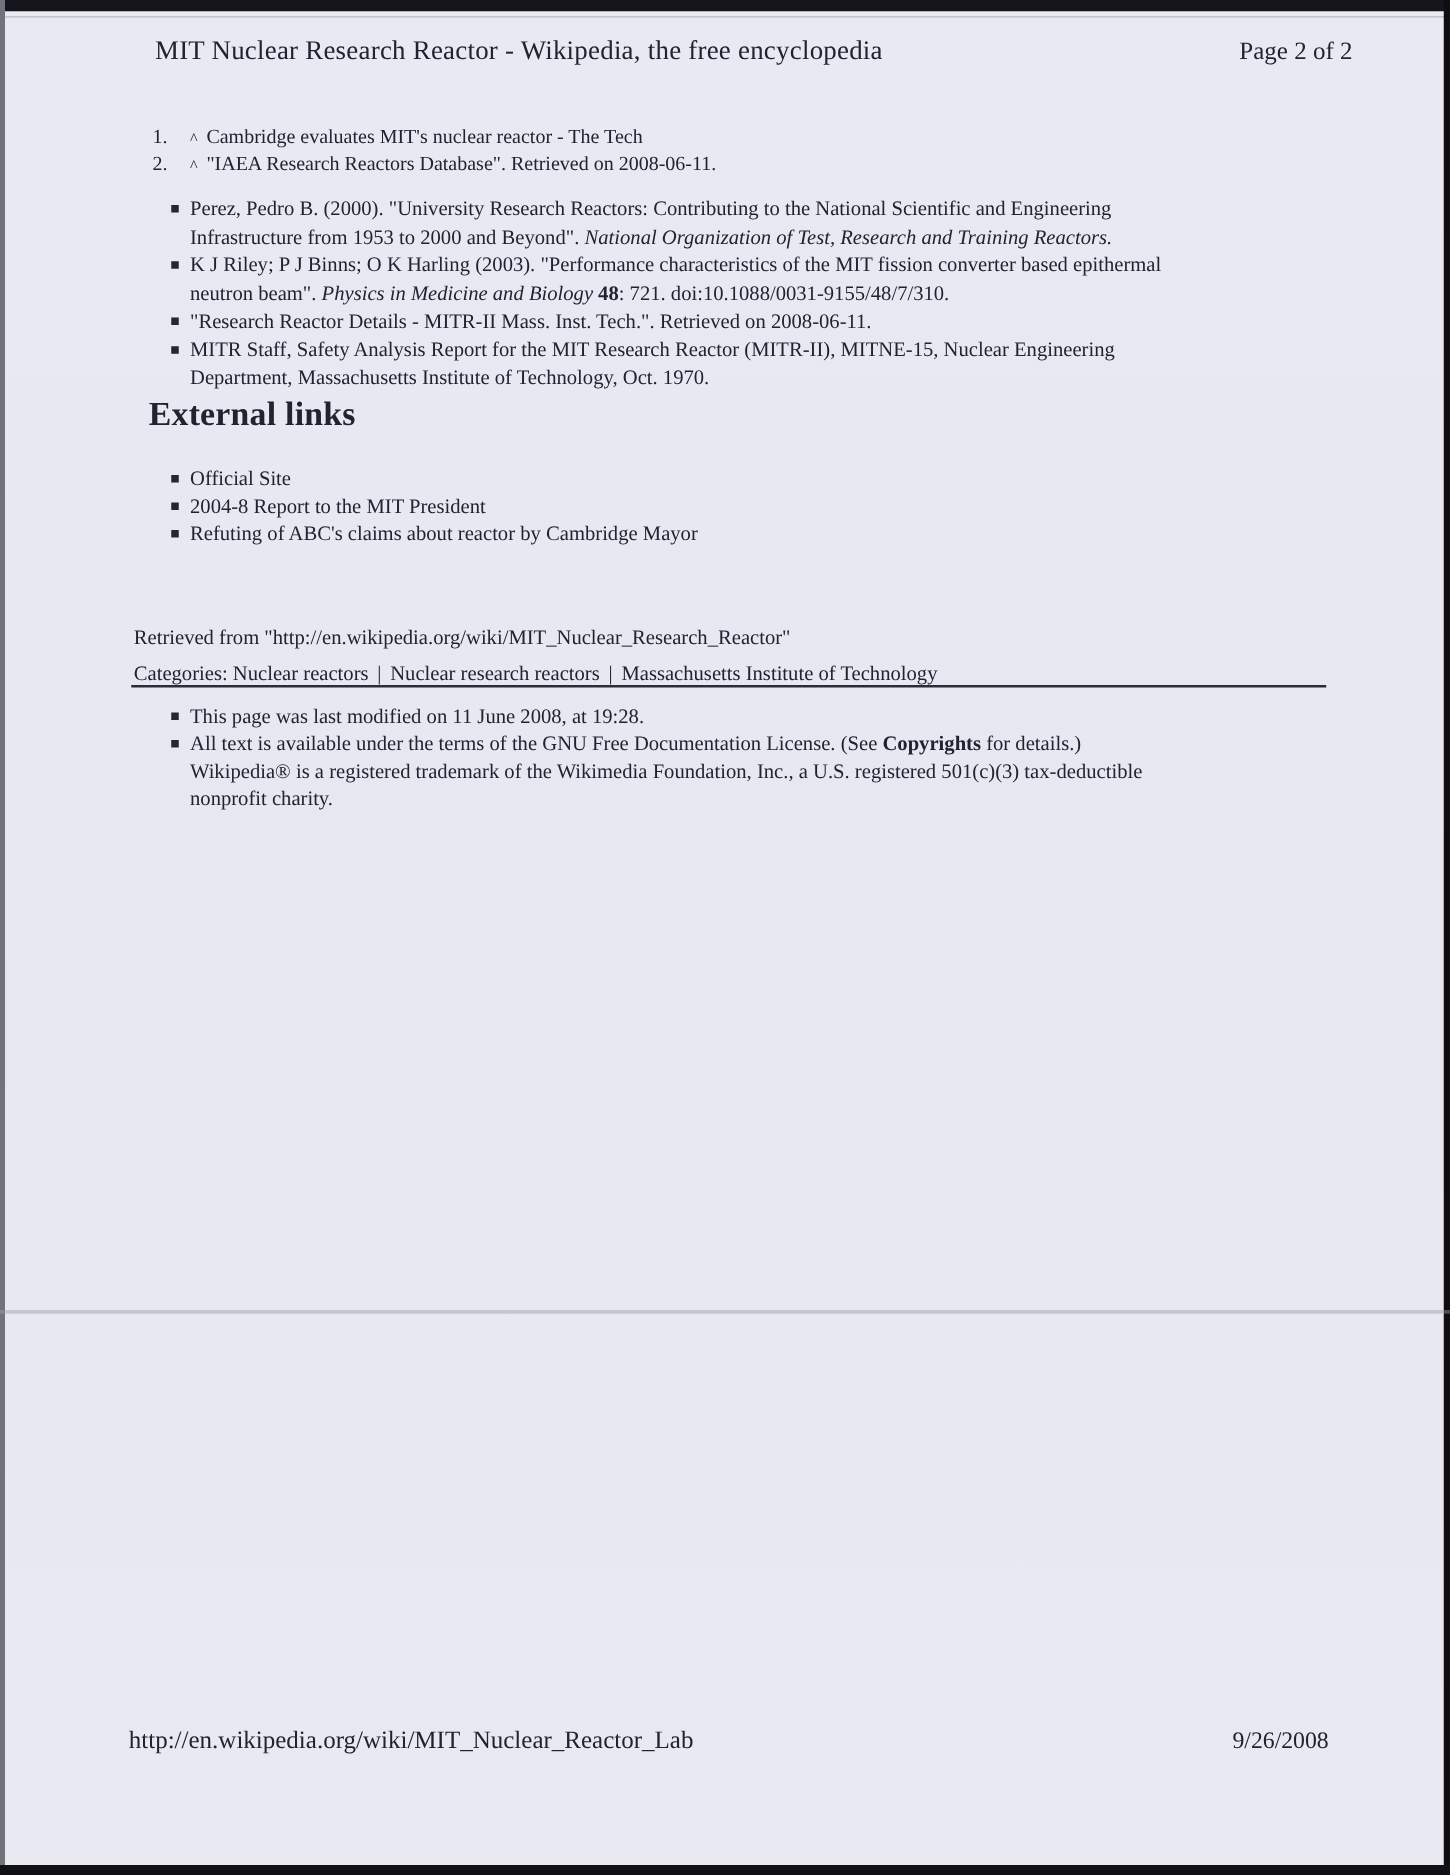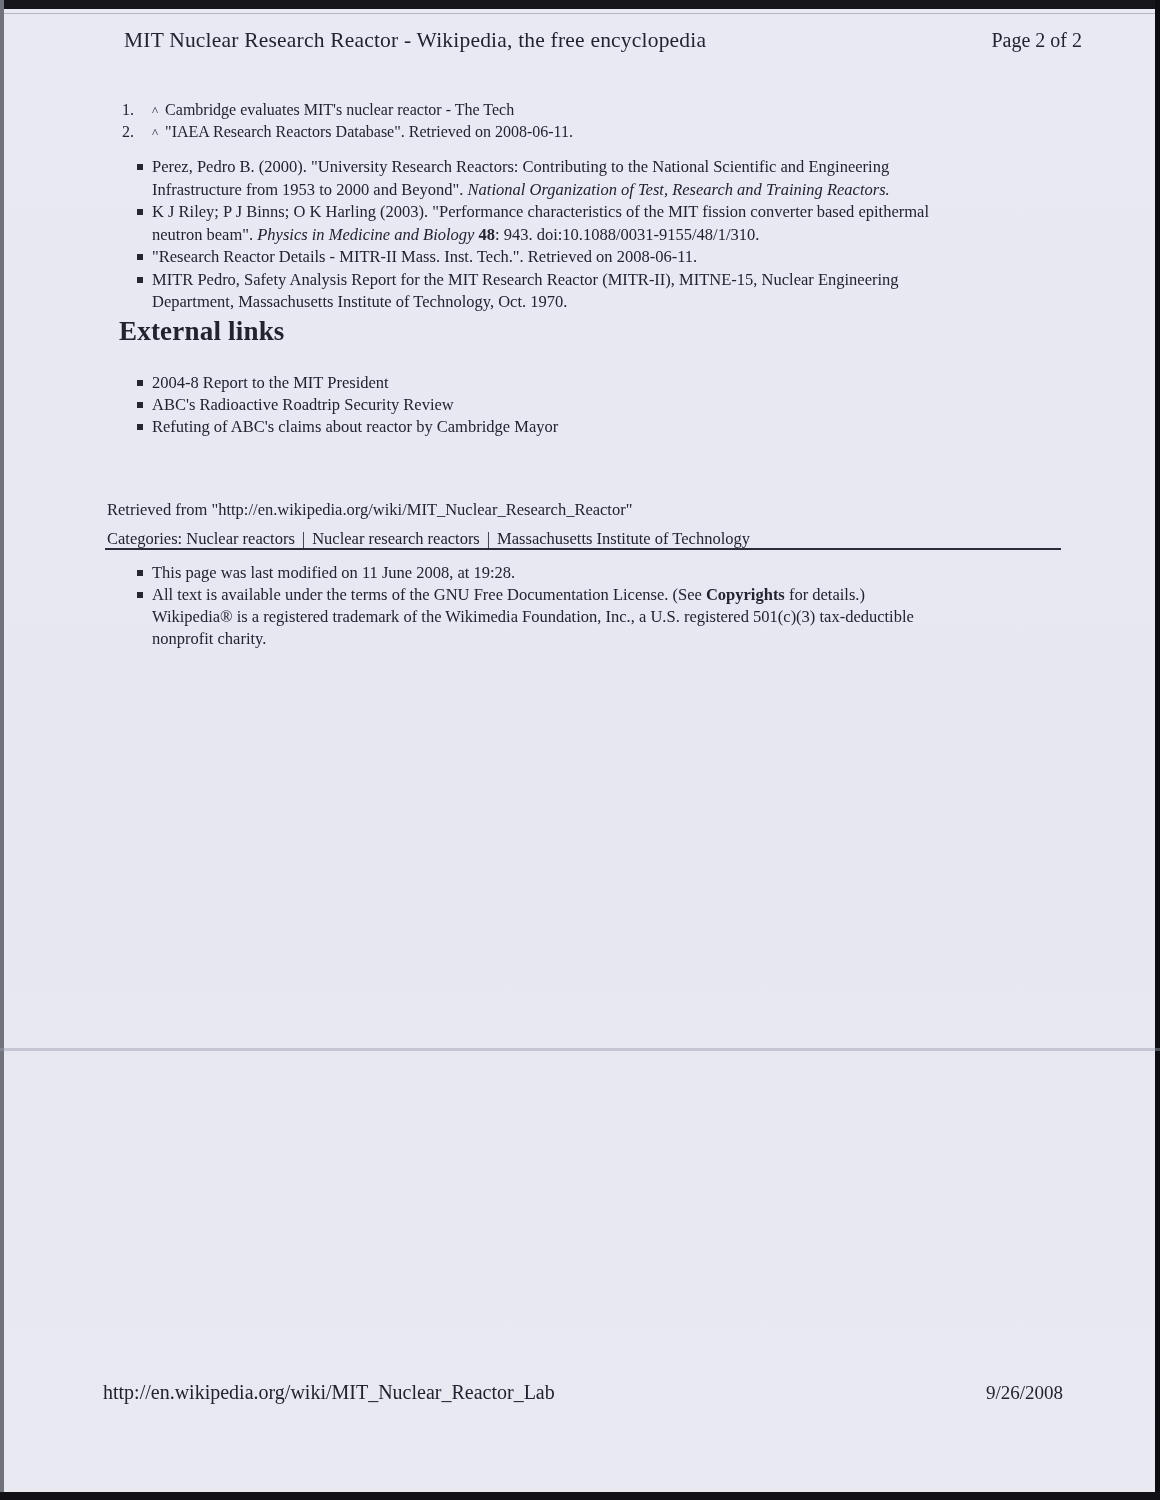--- a/index.html
+++ b/index.html
@@ -99,36 +99,36 @@
     </div>
   </div>
 
   <div class="refs">
     <div class="bullet-item">
       <div>Perez, Pedro B. (2000). "University Research Reactors: Contributing to the National Scientific and Engineering</div>
       <div><span>Infrastructure from 1953 to 2000 and Beyond". </span><span class="it">National Organization of Test, Research and Training Reactors.</span></div>
     </div>
     <div class="bullet-item">
       <div>K J Riley; P J Binns; O K Harling (2003). "Performance characteristics of the MIT fission converter based epithermal</div>
-      <div><span>neutron beam". </span><span class="it">Physics in Medicine and Biology</span><span class="ref-bold">48</span><span>: 943. doi:10.1088/0031-9155/48/1/310.</span></div>
+      <div><span>neutron beam". </span><span class="it">Physics in Medicine and Biology</span><span class="ref-bold">48</span><span>: 721. doi:10.1088/0031-9155/48/7/310.</span></div>
     </div>
     <div class="bullet-item">
       <div>"Research Reactor Details - MITR-II Mass. Inst. Tech.". Retrieved on 2008-06-11.</div>
     </div>
     <div class="bullet-item">
-      <div>MITR Pedro, Safety Analysis Report for the MIT Research Reactor (MITR-II), MITNE-15, Nuclear Engineering</div>
+      <div>MITR Staff, Safety Analysis Report for the MIT Research Reactor (MITR-II), MITNE-15, Nuclear Engineering</div>
       <div>Department, Massachusetts Institute of Technology, Oct. 1970.</div>
     </div>
   </div>
 
   <h2 class="ext-heading">External links</h2>
 
   <div class="ext-list">
+    <div class="bullet-item">Official Site</div>
     <div class="bullet-item">2004-8 Report to the MIT President</div>
-    <div class="bullet-item">ABC's Radioactive Roadtrip Security Review</div>
     <div class="bullet-item">Refuting of ABC's claims about reactor by Cambridge Mayor</div>
   </div>
 
   <div class="retrieved">
     <span>Retrieved from </span><span>"http://en.wikipedia.org/wiki/MIT_Nuclear_Research_Reactor"</span>
   </div>
 
   <div class="categories">
     <span>Categories:</span>
     <span>Nuclear reactors</span><span class="cat-sep">|</span><span>Nuclear research reactors</span><span class="cat-sep">|</span><span>Massachusetts Institute of Technology</span>

